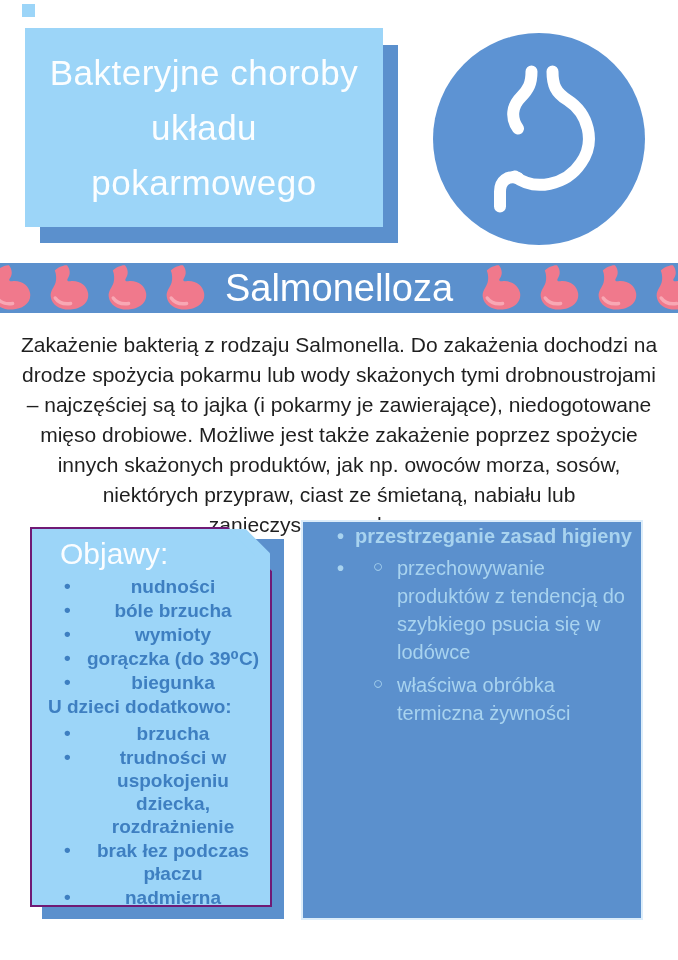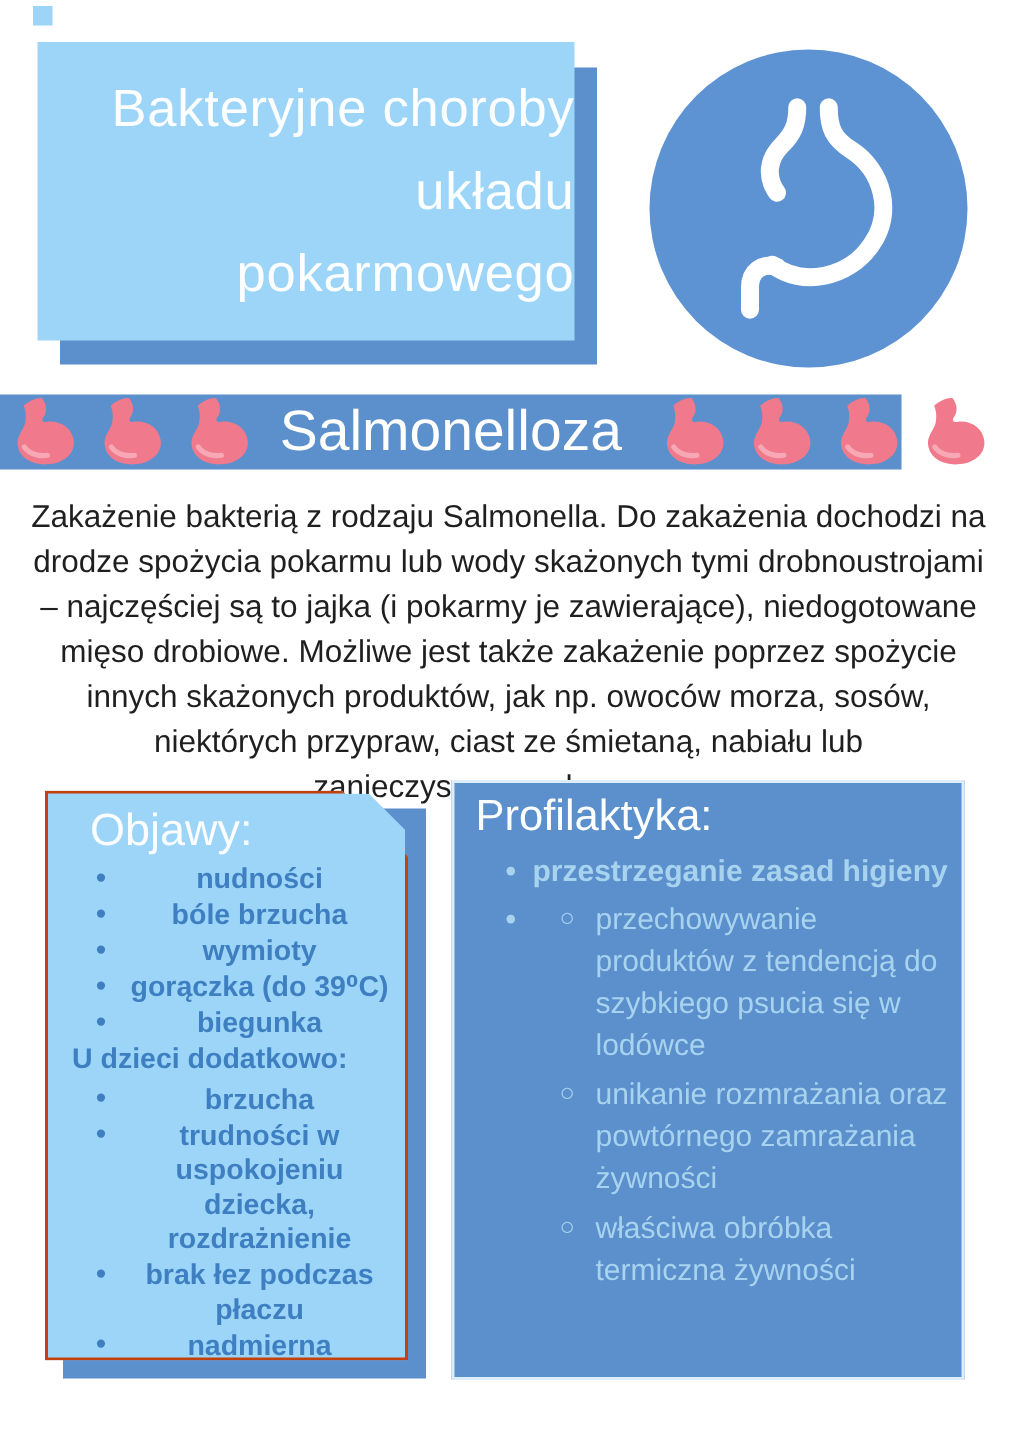--- a/index.html
+++ b/index.html
@@ -15,41 +15,41 @@
   html,body{margin:0;padding:0;background:#fff;}
   .page{position:relative;width:678px;height:960px;background:#fff;overflow:hidden;
         font-family:"Liberation Sans","DejaVu Sans",sans-serif;}
 
   
   .deco-square{position:absolute;left:22px;top:4px;width:13px;height:13px;background:var(--lb);}
 
   
   .title-shadow{position:absolute;left:40px;top:45px;width:358px;height:198px;background:var(--mb);}
   .title-box{position:absolute;left:25px;top:28px;width:358px;height:199px;background:var(--lb);
-             display:flex;flex-direction:column;justify-content:center;align-items:flex-end;gap:20px;}
+             display:flex;flex-direction:column;justify-content:center;align-items:center;gap:20px;}
   .title-line{font-size:35px;line-height:1;color:#fcfeff;letter-spacing:.5px;}
 
   
   .stomach-circle{position:absolute;left:433px;top:33px;width:212px;height:212px;border-radius:50%;
                   background:var(--cb);display:flex;align-items:center;justify-content:center;}
 
   
-  .banner{position:absolute;left:0;top:263px;width:601px;height:50px;background:var(--mb);
+  .banner{position:absolute;left:0;top:263px;width:678px;height:50px;background:var(--mb);
           display:flex;align-items:center;justify-content:center;gap:6px;}
   .banner-label{font-size:38px;line-height:1;color:#fff;margin:0 12px;white-space:nowrap;}
   .sticon{width:52px;height:46px;flex:0 0 auto;transform:rotate(-8deg);}
 
   
   .intro{position:absolute;left:14px;top:330px;width:650px;margin:0;
          font-size:21px;line-height:30px;text-align:center;color:var(--txt);}
 
   
   .card-left-shadow{position:absolute;left:42px;top:539px;width:242px;height:380px;background:var(--mb);}
   .card-left-wrap{position:absolute;left:30px;top:527px;width:242px;height:380px;}
-  .card-left{position:absolute;inset:0;background:var(--lb);border:2px solid #c2410c;box-sizing:border-box;
+  .card-left{position:absolute;inset:0;background:var(--lb);border:2px solid #701a75;box-sizing:border-box;
              clip-path:polygon(0 0,calc(100% - 44px) 0,100% 44px,100% 100%,0 100%);}
   .fold{position:absolute;top:2px;right:2px;width:44px;height:44px;background:var(--lb);
         clip-path:polygon(6% 0,45% 0,100% 55%,100% 94%);}
   .card-title{margin:8px 0 2px 28px;font-size:30px;font-weight:400;color:#fbfdff;}
   ul.sym{list-style:none;margin:4px 0 0;padding:0 8px 0 30px;text-align:center;}
   ul.sym li{position:relative;padding-left:22px;font-size:19px;line-height:23px;font-weight:700;
             color:var(--sym);margin-bottom:1px;}
   ul.sym li::before{content:"•";position:absolute;left:2px;top:-1px;}
   .subhead{margin:0 0 1px 16px;font-size:19px;line-height:23px;font-weight:700;color:var(--sym);}
 
@@ -149,26 +149,24 @@
         <li>brak łez podczas płaczu</li>
         <li>nadmierna senność</li>
         <li>suche błony śluzowe</li>
 
       </ul>
     </div>
     <div class="fold"></div>
   </div>
 
   <div class="card-right">
-    <h2 class="card-title">Profilaktyka:</h2>
     <ul class="prev">
       <li>przestrzeganie zasad higieny</li>
       <li>
         <ul class="prevsub">
           <li>przechowywanie produktów z tendencją do szybkiego psucia się w lodówce</li>
-          <li>unikanie rozmrażania oraz powtórnego zamrażania żywności</li>
           <li>właściwa obróbka termiczna żywności</li>
         </ul>
       </li>
     </ul>
   </div>
 
 </div>
 
 </body></html>

